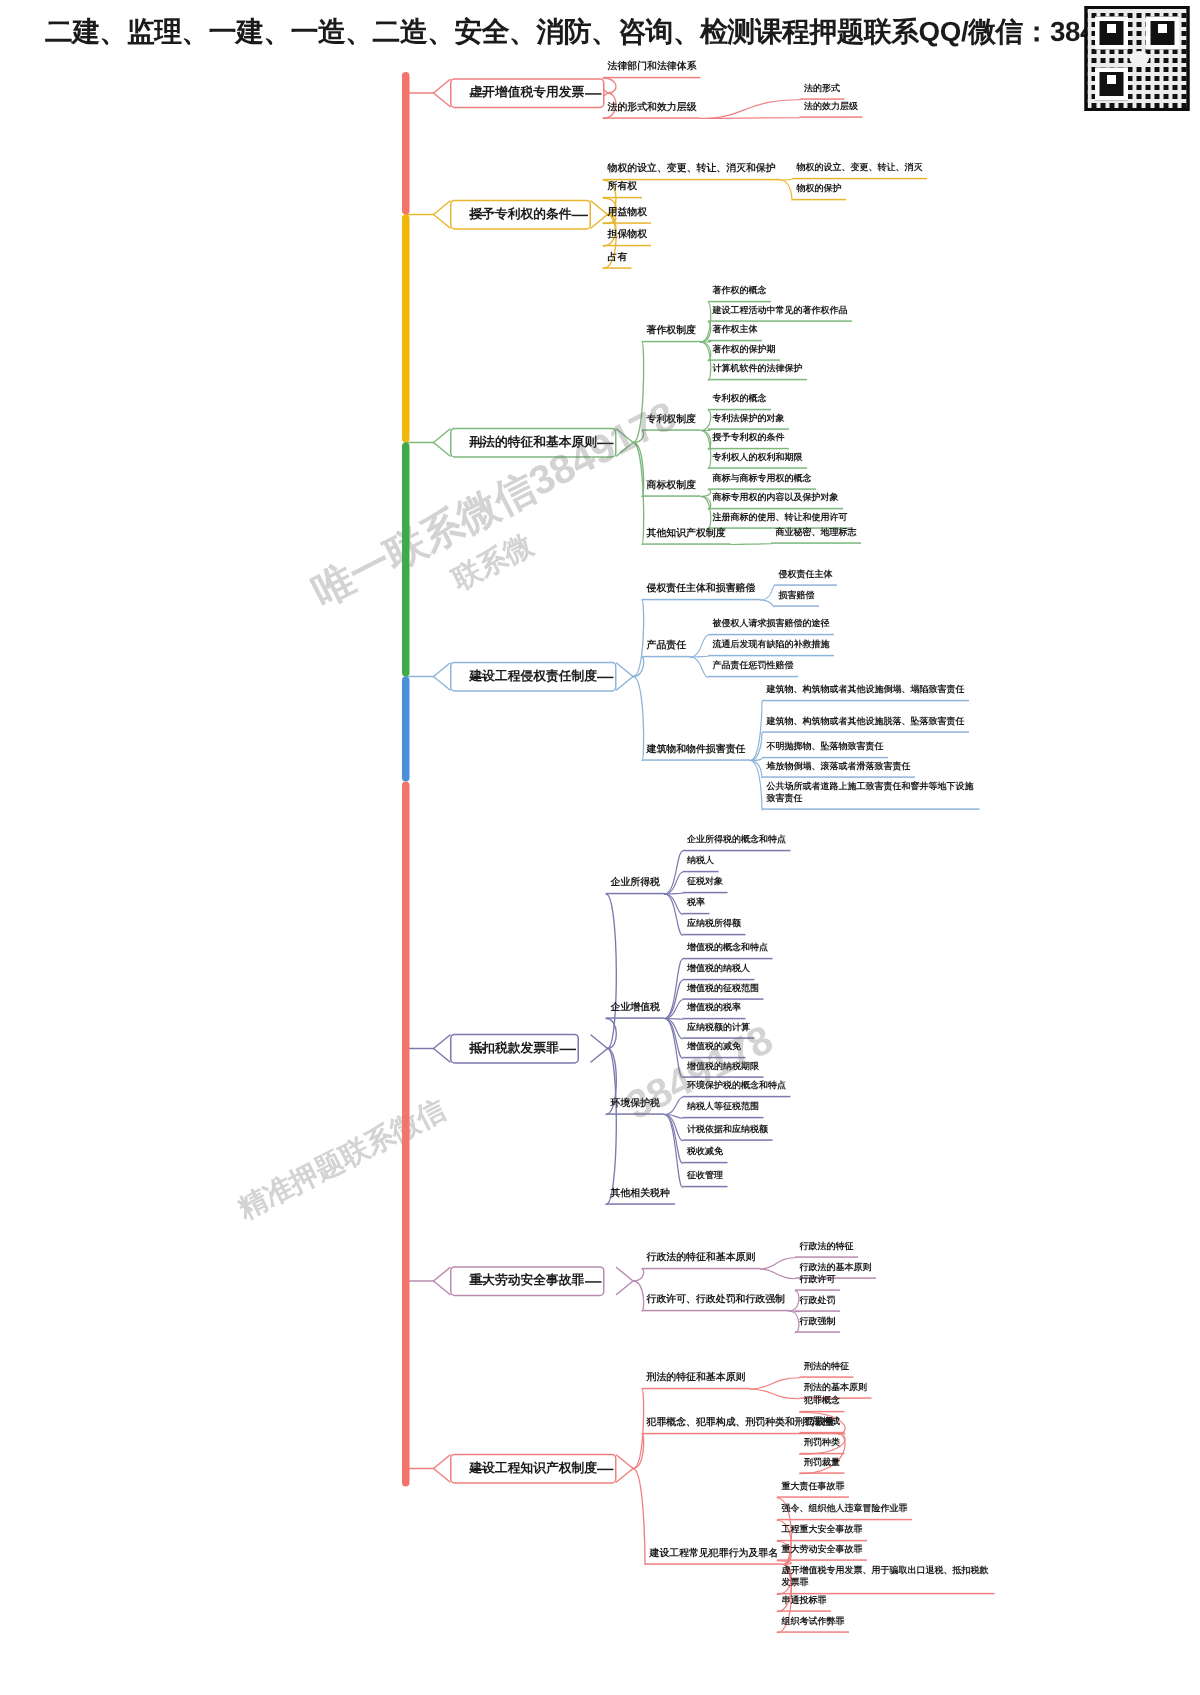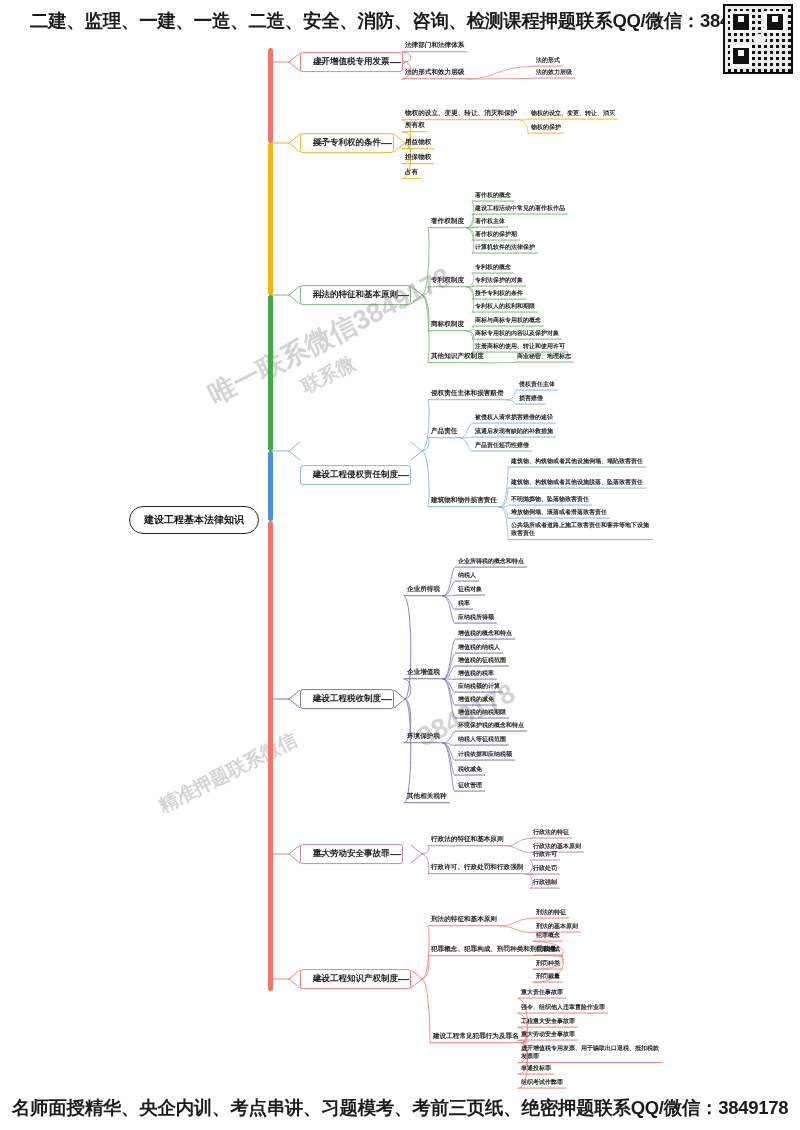--- a/index.html
+++ b/index.html
@@ -212,21 +212,20 @@
       <path d="M422 979 C430 979,430 1043,430 1043" stroke="#f08080" stroke-width="0.9" fill="none" stroke-linecap="round"></path>
       <path d="M522 1043 C530 1043,530 998.5,518 998.5" stroke="#f08080" stroke-width="0.8" fill="none" stroke-linecap="round"></path>
       <path d="M522 1043 C530 1043,530 1013.5,518 1013.5" stroke="#f08080" stroke-width="0.8" fill="none" stroke-linecap="round"></path>
       <path d="M522 1043 C530 1043,530 1027.5,518 1027.5" stroke="#f08080" stroke-width="0.8" fill="none" stroke-linecap="round"></path>
       <path d="M522 1043 C530 1043,530 1040.5,518 1040.5" stroke="#f08080" stroke-width="0.8" fill="none" stroke-linecap="round"></path>
       <path d="M522 1043 C530 1043,530 1063,518 1063" stroke="#f08080" stroke-width="0.8" fill="none" stroke-linecap="round"></path>
       <path d="M522 1043 C530 1043,530 1074.5,518 1074.5" stroke="#f08080" stroke-width="0.8" fill="none" stroke-linecap="round"></path>
       <path d="M522 1043 C530 1043,530 1088.5,518 1088.5" stroke="#f08080" stroke-width="0.8" fill="none" stroke-linecap="round"></path>
     </svg>
 
-  <div id="center-node">建设工程基本法律知识</div>
 
   <div id="nodes">
       <div class="node n1" style="left: 300px; top: 62px; border-color: rgb(240, 128, 128); color: rgb(29, 29, 29);">虚开增值税专用发票</div>
       <div class="node n2 u" style="left: 402px; top: 46px; border-color: rgb(240, 128, 128); color: rgb(29, 29, 29);">法律部门和法律体系</div>
       <div class="node n2 u" style="left: 402px; top: 73px; border-color: rgb(240, 128, 128); color: rgb(29, 29, 29);">法的形式和效力层级</div>
       <div class="node n3 u" style="left: 533px; top: 61px; border-color: rgb(240, 128, 128); color: rgb(29, 29, 29);">法的形式</div>
       <div class="node n3 u" style="left: 533px; top: 73px; border-color: rgb(240, 128, 128); color: rgb(29, 29, 29);">法的效力层级</div>
       <div class="node n1" style="left: 300px; top: 143px; border-color: rgb(232, 182, 44); color: rgb(29, 29, 29);">授予专利权的条件</div>
       <div class="node n2 u" style="left: 402px; top: 114px; border-color: rgb(232, 182, 44); color: rgb(29, 29, 29);">物权的设立、变更、转让、消灭和保护</div>
       <div class="node n3 u" style="left: 528px; top: 114px; border-color: rgb(232, 182, 44); color: rgb(29, 29, 29);">物权的设立、变更、转让、消灭</div>
@@ -246,35 +245,35 @@
       <div class="node n3 u" style="left: 472px; top: 268px; border-color: rgb(125, 184, 125); color: rgb(29, 29, 29);">专利权的概念</div>
       <div class="node n3 u" style="left: 472px; top: 281px; border-color: rgb(125, 184, 125); color: rgb(29, 29, 29);">专利法保护的对象</div>
       <div class="node n3 u" style="left: 472px; top: 294px; border-color: rgb(125, 184, 125); color: rgb(29, 29, 29);">授予专利权的条件</div>
       <div class="node n3 u" style="left: 472px; top: 307px; border-color: rgb(125, 184, 125); color: rgb(29, 29, 29);">专利权人的权利和期限</div>
       <div class="node n2 u" style="left: 428px; top: 325px; border-color: rgb(125, 184, 125); color: rgb(29, 29, 29);">商标权制度</div>
       <div class="node n3 u" style="left: 472px; top: 321px; border-color: rgb(125, 184, 125); color: rgb(29, 29, 29);">商标与商标专用权的概念</div>
       <div class="node n3 u" style="left: 472px; top: 334px; border-color: rgb(125, 184, 125); color: rgb(29, 29, 29);">商标专用权的内容以及保护对象</div>
       <div class="node n3 u" style="left: 472px; top: 347px; border-color: rgb(125, 184, 125); color: rgb(29, 29, 29);">注册商标的使用、转让和使用许可</div>
       <div class="node n2 u" style="left: 428px; top: 357px; border-color: rgb(125, 184, 125); color: rgb(29, 29, 29);">其他知识产权制度</div>
       <div class="node n3 u" style="left: 514px; top: 357px; border-color: rgb(125, 184, 125); color: rgb(29, 29, 29);">商业秘密、地理标志</div>
-      <div class="node n1" style="left: 300px; top: 475px; border-color: rgb(143, 180, 217); color: rgb(29, 29, 29);">建设工程侵权责任制度</div>
+      <div class="node n1" style="left: 300px; top: 451px; border-color: rgb(143, 180, 217); color: rgb(29, 29, 29);">建设工程侵权责任制度</div>
       <div class="node n2 u" style="left: 428px; top: 394px; border-color: rgb(143, 180, 217); color: rgb(29, 29, 29);">侵权责任主体和损害赔偿</div>
       <div class="node n3 u" style="left: 516px; top: 385px; border-color: rgb(143, 180, 217); color: rgb(29, 29, 29);">侵权责任主体</div>
       <div class="node n3 u" style="left: 516px; top: 399px; border-color: rgb(143, 180, 217); color: rgb(29, 29, 29);">损害赔偿</div>
       <div class="node n2 u" style="left: 428px; top: 432px; border-color: rgb(143, 180, 217); color: rgb(29, 29, 29);">产品责任</div>
       <div class="node n3 u" style="left: 472px; top: 418px; border-color: rgb(143, 180, 217); color: rgb(29, 29, 29);">被侵权人请求损害赔偿的途径</div>
       <div class="node n3 u" style="left: 472px; top: 432px; border-color: rgb(143, 180, 217); color: rgb(29, 29, 29);">流通后发现有缺陷的补救措施</div>
       <div class="node n3 u" style="left: 472px; top: 446px; border-color: rgb(143, 180, 217); color: rgb(29, 29, 29);">产品责任惩罚性赔偿</div>
       <div class="node n2 u" style="left: 428px; top: 501px; border-color: rgb(143, 180, 217); color: rgb(29, 29, 29);">建筑物和物件损害责任</div>
       <div class="node n3 u" style="left: 508px; top: 462px; border-color: rgb(143, 180, 217); color: rgb(29, 29, 29);">建筑物、构筑物或者其他设施倒塌、塌陷致害责任</div>
       <div class="node n3 u" style="left: 508px; top: 483px; border-color: rgb(143, 180, 217); color: rgb(29, 29, 29);">建筑物、构筑物或者其他设施脱落、坠落致害责任</div>
       <div class="node n3 u" style="left: 508px; top: 500px; border-color: rgb(143, 180, 217); color: rgb(29, 29, 29);">不明抛掷物、坠落物致害责任</div>
       <div class="node n3 u" style="left: 508px; top: 513px; border-color: rgb(143, 180, 217); color: rgb(29, 29, 29);">堆放物倒塌、滚落或者滑落致害责任</div>
       <div class="node n3 u wrap" style="left: 508px; top: 530px; border-color: rgb(143, 180, 217); color: rgb(29, 29, 29); width: 145px;">公共场所或者道路上施工致害责任和窨井等地下设施致害责任</div>
-      <div class="node n1" style="left: 300px; top: 699px; border-color: rgb(123, 121, 174); color: rgb(29, 29, 29);">建设工程税收制度</div>
+      <div class="node n1" style="left: 300px; top: 699px; border-color: rgb(123, 121, 174); color: rgb(29, 29, 29);">抵扣税款发票罪</div>
       <div class="node n2 u" style="left: 404px; top: 590px; border-color: rgb(123, 121, 174); color: rgb(29, 29, 29);">企业所得税</div>
       <div class="node n3 u" style="left: 455px; top: 562px; border-color: rgb(123, 121, 174); color: rgb(29, 29, 29);">企业所得税的概念和特点</div>
       <div class="node n3 u" style="left: 455px; top: 576px; border-color: rgb(123, 121, 174); color: rgb(29, 29, 29);">纳税人</div>
       <div class="node n3 u" style="left: 455px; top: 590px; border-color: rgb(123, 121, 174); color: rgb(29, 29, 29);">征税对象</div>
       <div class="node n3 u" style="left: 455px; top: 604px; border-color: rgb(123, 121, 174); color: rgb(29, 29, 29);">税率</div>
       <div class="node n3 u" style="left: 455px; top: 618px; border-color: rgb(123, 121, 174); color: rgb(29, 29, 29);">应纳税所得额</div>
       <div class="node n2 u" style="left: 404px; top: 673px; border-color: rgb(123, 121, 174); color: rgb(29, 29, 29);">企业增值税</div>
       <div class="node n3 u" style="left: 455px; top: 634px; border-color: rgb(123, 121, 174); color: rgb(29, 29, 29);">增值税的概念和特点</div>
       <div class="node n3 u" style="left: 455px; top: 648px; border-color: rgb(123, 121, 174); color: rgb(29, 29, 29);">增值税的纳税人</div>
       <div class="node n3 u" style="left: 455px; top: 661px; border-color: rgb(123, 121, 174); color: rgb(29, 29, 29);">增值税的征税范围</div>
@@ -314,19 +313,18 @@
       <div class="node n3 u wrap" style="left: 518px; top: 1053px; border-color: rgb(240, 128, 128); color: rgb(29, 29, 29); width: 145px;">虚开增值税专用发票、用于骗取出口退税、抵扣税款发票罪</div>
       <div class="node n3 u" style="left: 518px; top: 1069px; border-color: rgb(240, 128, 128); color: rgb(29, 29, 29);">串通投标罪</div>
       <div class="node n3 u" style="left: 518px; top: 1083px; border-color: rgb(240, 128, 128); color: rgb(29, 29, 29);">组织考试作弊罪</div>
     </div>
 
   <div class="wm" id="wm1">唯一联系微信3849178</div>
   <div class="wm" id="wm2">3849178</div>
   <div class="wm" id="wm3">精准押题联系微信</div>
   <div class="wm" id="wm4">联系微</div>
 
-  <div class="promo" id="promo-bottom">名师面授精华、央企内训、考点串讲、习题模考、考前三页纸、绝密押题联系QQ/微信：3849178</div>
 <div class="trunk" style="top: 48px; height: 95px; background: rgb(244, 115, 107);"></div>
     <div class="trunk" style="top: 143px; height: 152px; background: rgb(241, 182, 12);"></div>
     <div class="trunk" style="top: 295px; height: 156px; background: rgb(63, 170, 74);"></div>
     <div class="trunk" style="top: 451px; height: 70px; background: rgb(74, 144, 217);"></div>
     <div class="trunk" style="top: 521px; height: 470px; background: rgb(244, 115, 107);"></div>
   </div>
 
 </body></html>

